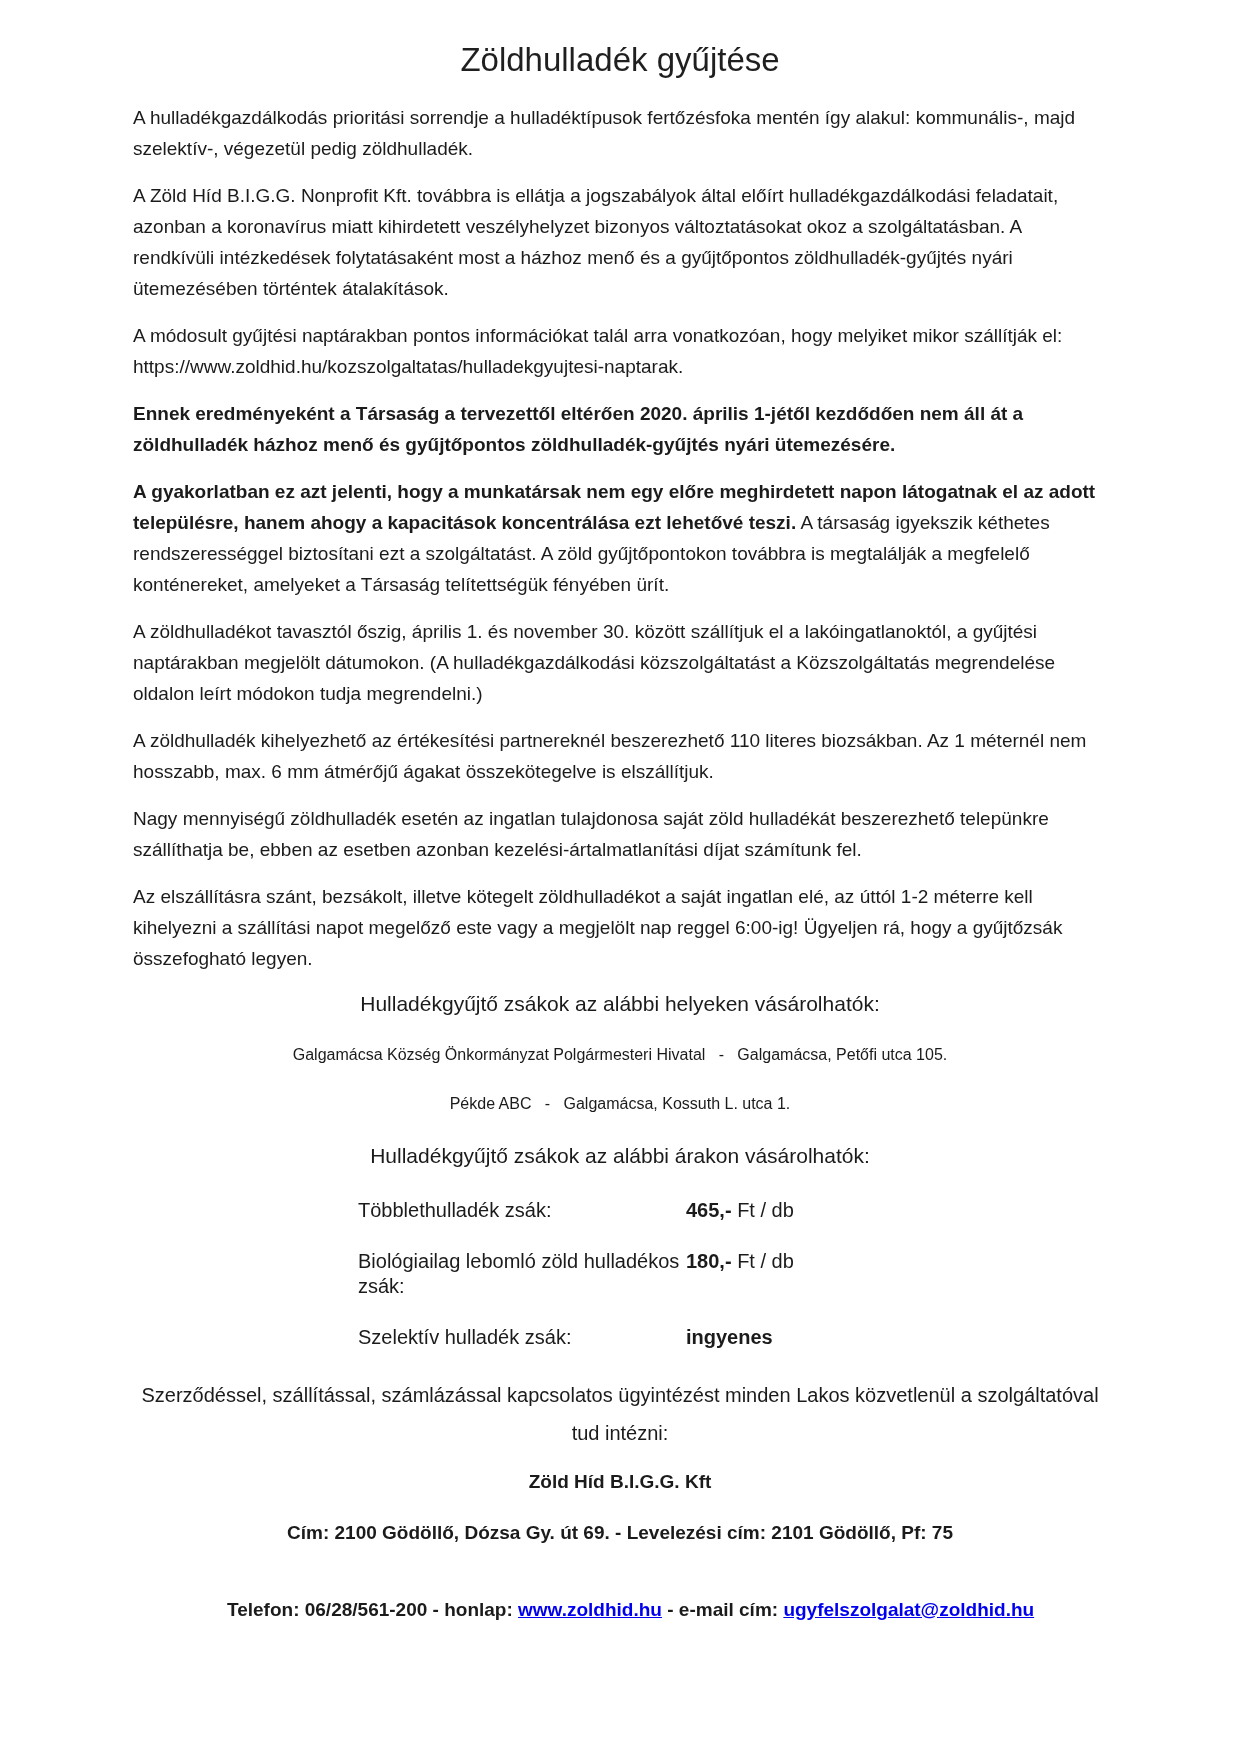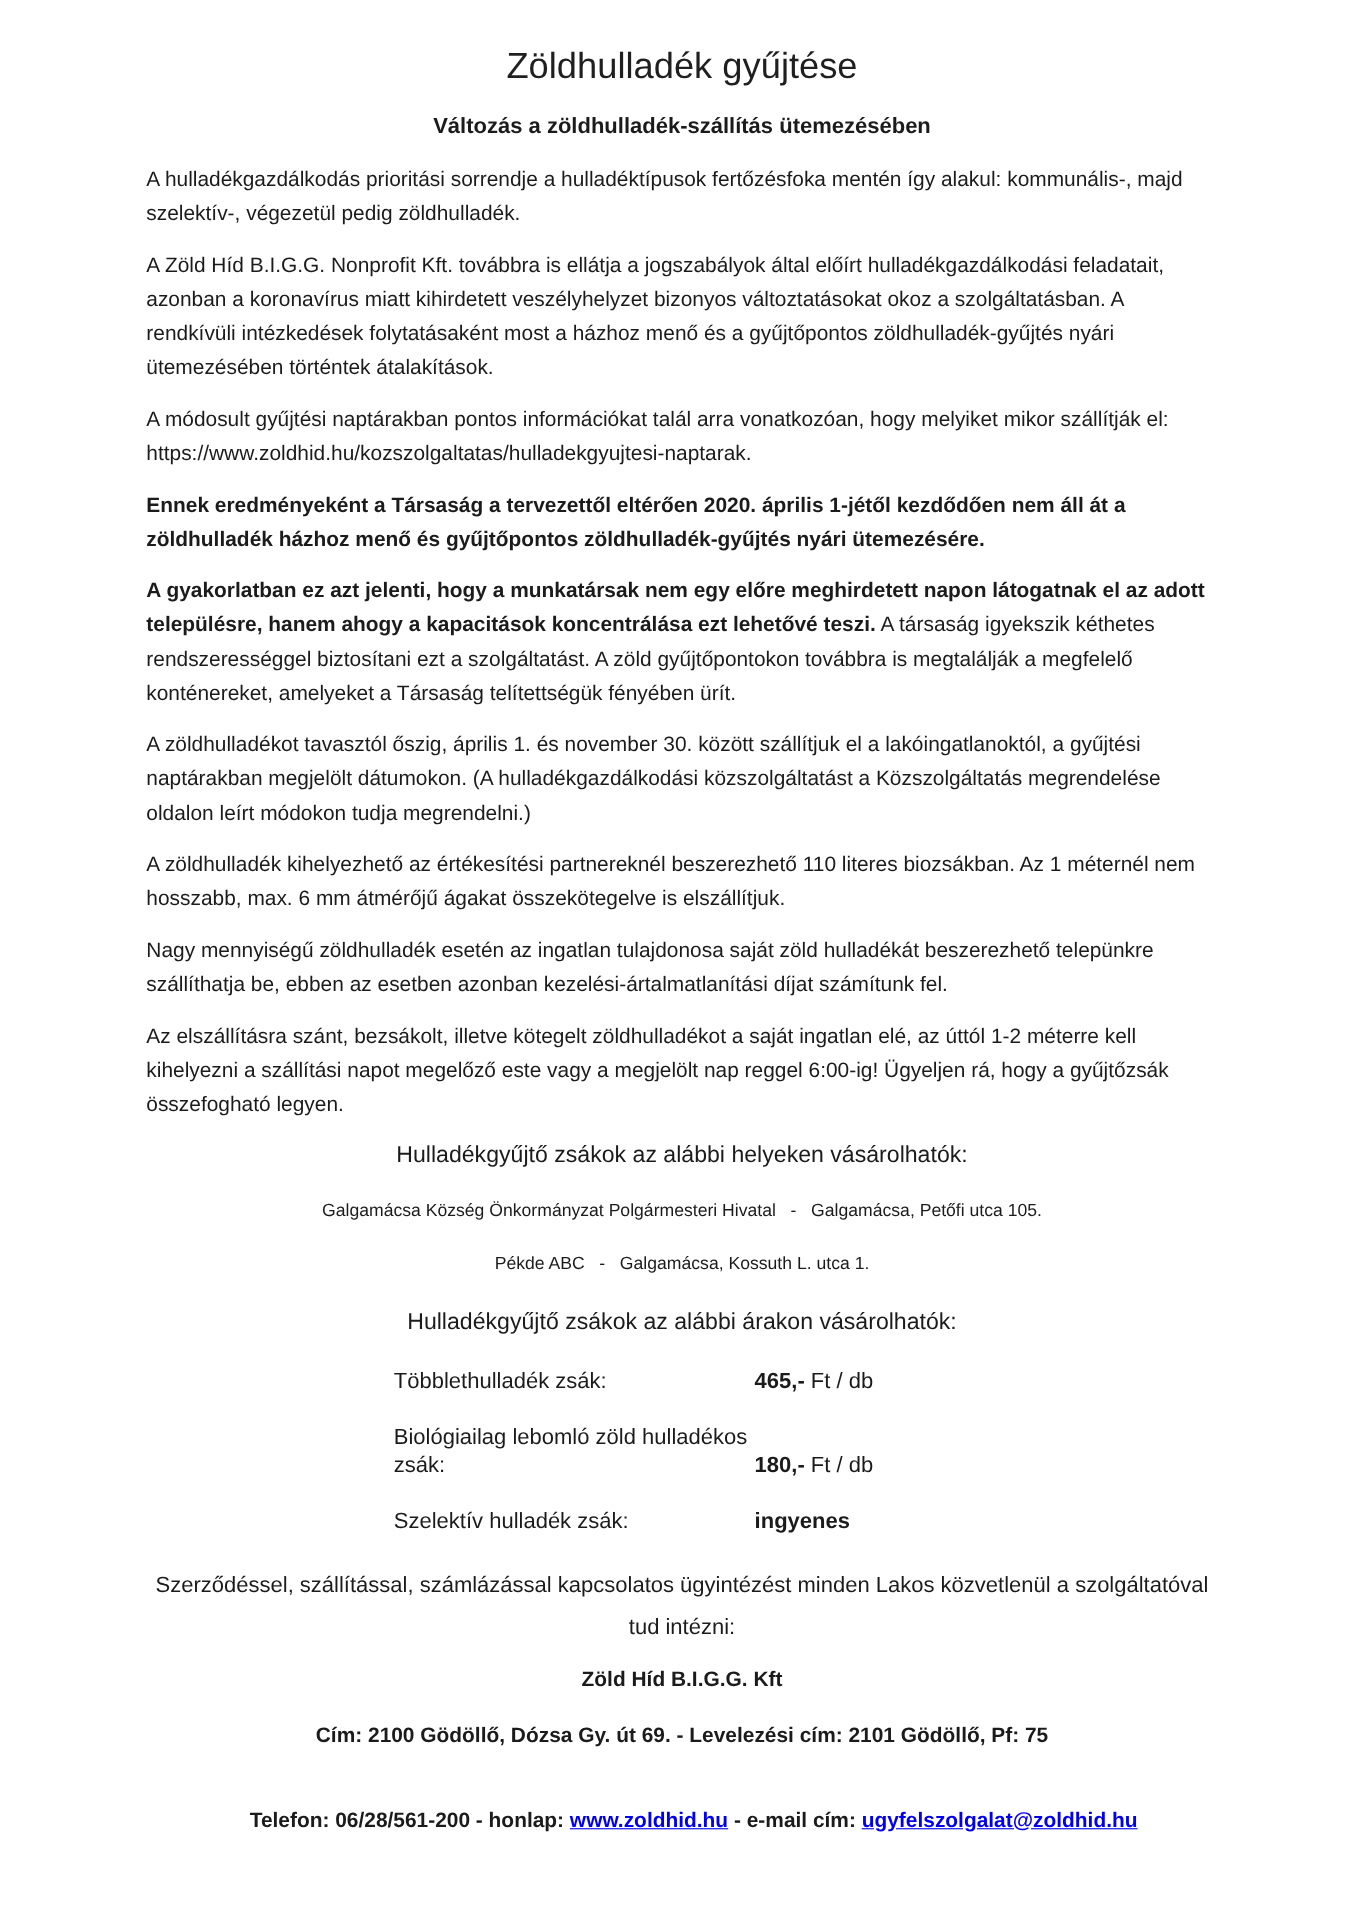--- a/index.html
+++ b/index.html
@@ -51,21 +51,20 @@
     margin: 0 0 28px 0;
     white-space: pre-wrap;
     line-height: 1.3;
   }
   .price-row {
     display: flex;
     font-size: 20px;
     line-height: 1.25;
     margin: 0 0 26px 0;
     padding-left: 225px;
-    align-items: flex-end;
   }
   .price-label { width: 328px; flex: 0 0 328px; }
   .price-value { white-space: pre-wrap; }
   .price-value strong { font-weight: 700; }
   .closing {
     text-align: center;
     font-size: 20px;
     line-height: 38px;
     margin: 10px 0 18px 0;
   }
@@ -82,21 +81,20 @@
     font-weight: 700;
     cursor: pointer;
   }
 </style>
 </head>
 <body>
 
 <div class="page">
 
   <h1 class="doc-title">Zöldhulladék gyűjtése</h1>
-  <h2 class="doc-subtitle">Változás a zöldhulladék-szállítás ütemezésében</h2>
 
   <p class="body">A hulladékgazdálkodás prioritási sorrendje a hulladéktípusok fertőzésfoka mentén így alakul: kommunális-, majd szelektív-, végezetül pedig zöldhulladék.</p>
   <p class="body">A Zöld Híd B.I.G.G. Nonprofit Kft. továbbra is ellátja a jogszabályok által előírt hulladékgazdálkodási feladatait, azonban a koronavírus miatt kihirdetett veszélyhelyzet bizonyos változtatásokat okoz a szolgáltatásban. A rendkívüli intézkedések folytatásaként most a házhoz menő és a gyűjtőpontos zöldhulladék-gyűjtés nyári ütemezésében történtek átalakítások.</p>
   <p class="body">A módosult gyűjtési naptárakban pontos információkat talál arra vonatkozóan, hogy melyiket mikor szállítják el: https://www.zoldhid.hu/kozszolgaltatas/hulladekgyujtesi-naptarak.</p>
   <p class="body bold">Ennek eredményeként a Társaság a tervezettől eltérően 2020. április 1-jétől kezdődően nem áll át a zöldhulladék házhoz menő és gyűjtőpontos zöldhulladék-gyűjtés nyári ütemezésére.</p>
   <p class="body"><strong>A gyakorlatban ez azt jelenti, hogy a munkatársak nem egy előre meghirdetett napon látogatnak el az adott településre, hanem ahogy a kapacitások koncentrálása ezt lehetővé teszi.</strong><span> A társaság igyekszik kéthetes rendszerességgel biztosítani ezt a szolgáltatást. A zöld gyűjtőpontokon továbbra is megtalálják a megfelelő konténereket, amelyeket a Társaság telítettségük fényében ürít.</span></p>
   <p class="body">A zöldhulladékot tavasztól őszig, április 1. és november 30. között szállítjuk el a lakóingatlanoktól, a gyűjtési naptárakban megjelölt dátumokon. (A hulladékgazdálkodási közszolgáltatást a Közszolgáltatás megrendelése oldalon leírt módokon tudja megrendelni.)</p>
   <p class="body">A zöldhulladék kihelyezhető az értékesítési partnereknél beszerezhető 110 literes biozsákban. Az 1 méternél nem hosszabb, max. 6 mm átmérőjű ágakat összekötegelve is elszállítjuk.</p>
   <p class="body">Nagy mennyiségű zöldhulladék esetén az ingatlan tulajdonosa saját zöld hulladékát beszerezhető telepünkre szállíthatja be, ebben az esetben azonban kezelési-ártalmatlanítási díjat számítunk fel.</p>
   <p class="body">Az elszállításra szánt, bezsákolt, illetve kötegelt zöldhulladékot a saját ingatlan elé, az úttól 1-2 méterre kell kihelyezni a szállítási napot megelőző este vagy a megjelölt nap reggel 6:00-ig! Ügyeljen rá, hogy a gyűjtőzsák összefogható legyen.</p>

